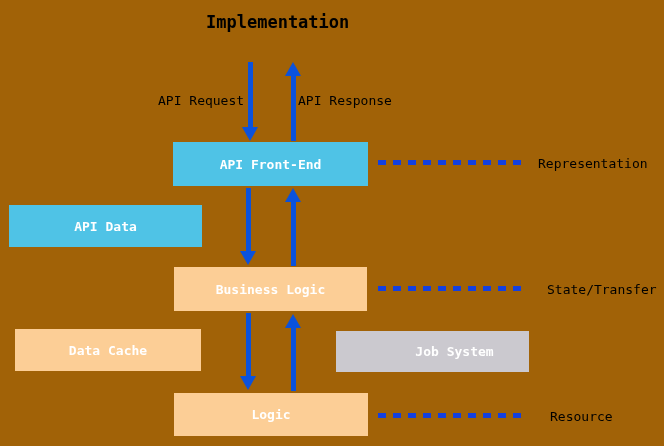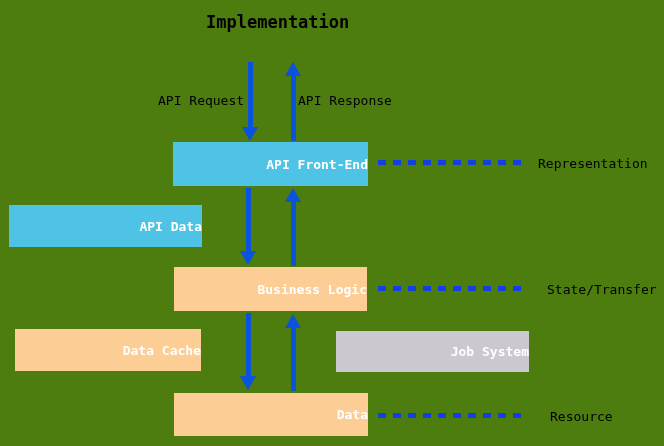--- a/index.html
+++ b/index.html
@@ -12,21 +12,21 @@
     --text-dark: #000000;
   }
   * { margin: 0; padding: 0; box-sizing: border-box; }
   html, body { background: #FFFFFF; }
   body { font-family: "DejaVu Sans Mono", "Liberation Mono", monospace; }
 
   .canvas {
     position: relative;
     width: 664px;
     height: 446px;
-    background: #4d7c0f;
+    background: #a16207;
     overflow: hidden;
   }
 
   .title {
     position: absolute;
     left: 206px;
     top: 12px;
     font-size: 17px;
     font-weight: bold;
     color: var(--text-dark);
@@ -39,21 +39,21 @@
     color: var(--text-dark);
     white-space: nowrap;
   }
   .flow-label.request  { left: 158px; top: 93px; }
   .flow-label.response { left: 298px; top: 93px; }
 
   .node {
     position: absolute;
     display: flex;
     align-items: center;
-    justify-content: flex-end;
+    justify-content: center;
     font-size: 13px;
     font-weight: bold;
     color: var(--box-text);
     white-space: nowrap;
   }
   .node.cyan   { background: var(--cyan); }
   .node.orange { background: var(--orange); }
   .node.gray   { background: var(--gray); padding-left: 44px; }
 
   .node.api-front-end  { left: 173px; top: 142px; width: 195px; height: 44px; }
@@ -163,18 +163,18 @@
   <div class="arrow down a-down-3">
     <div class="shaft"></div>
     <div class="head"></div>
   </div>
   <div class="arrow up a-up-3">
     <div class="head"></div>
     <div class="shaft"></div>
   </div>
 
   <div class="node orange data-store">
-    <span>Data</span>
+    <span>Logic</span>
   </div>
   <div class="dash-line d3"></div>
   <div class="layer-label resource">Resource</div>
 
 </div>
 
 </body></html>

